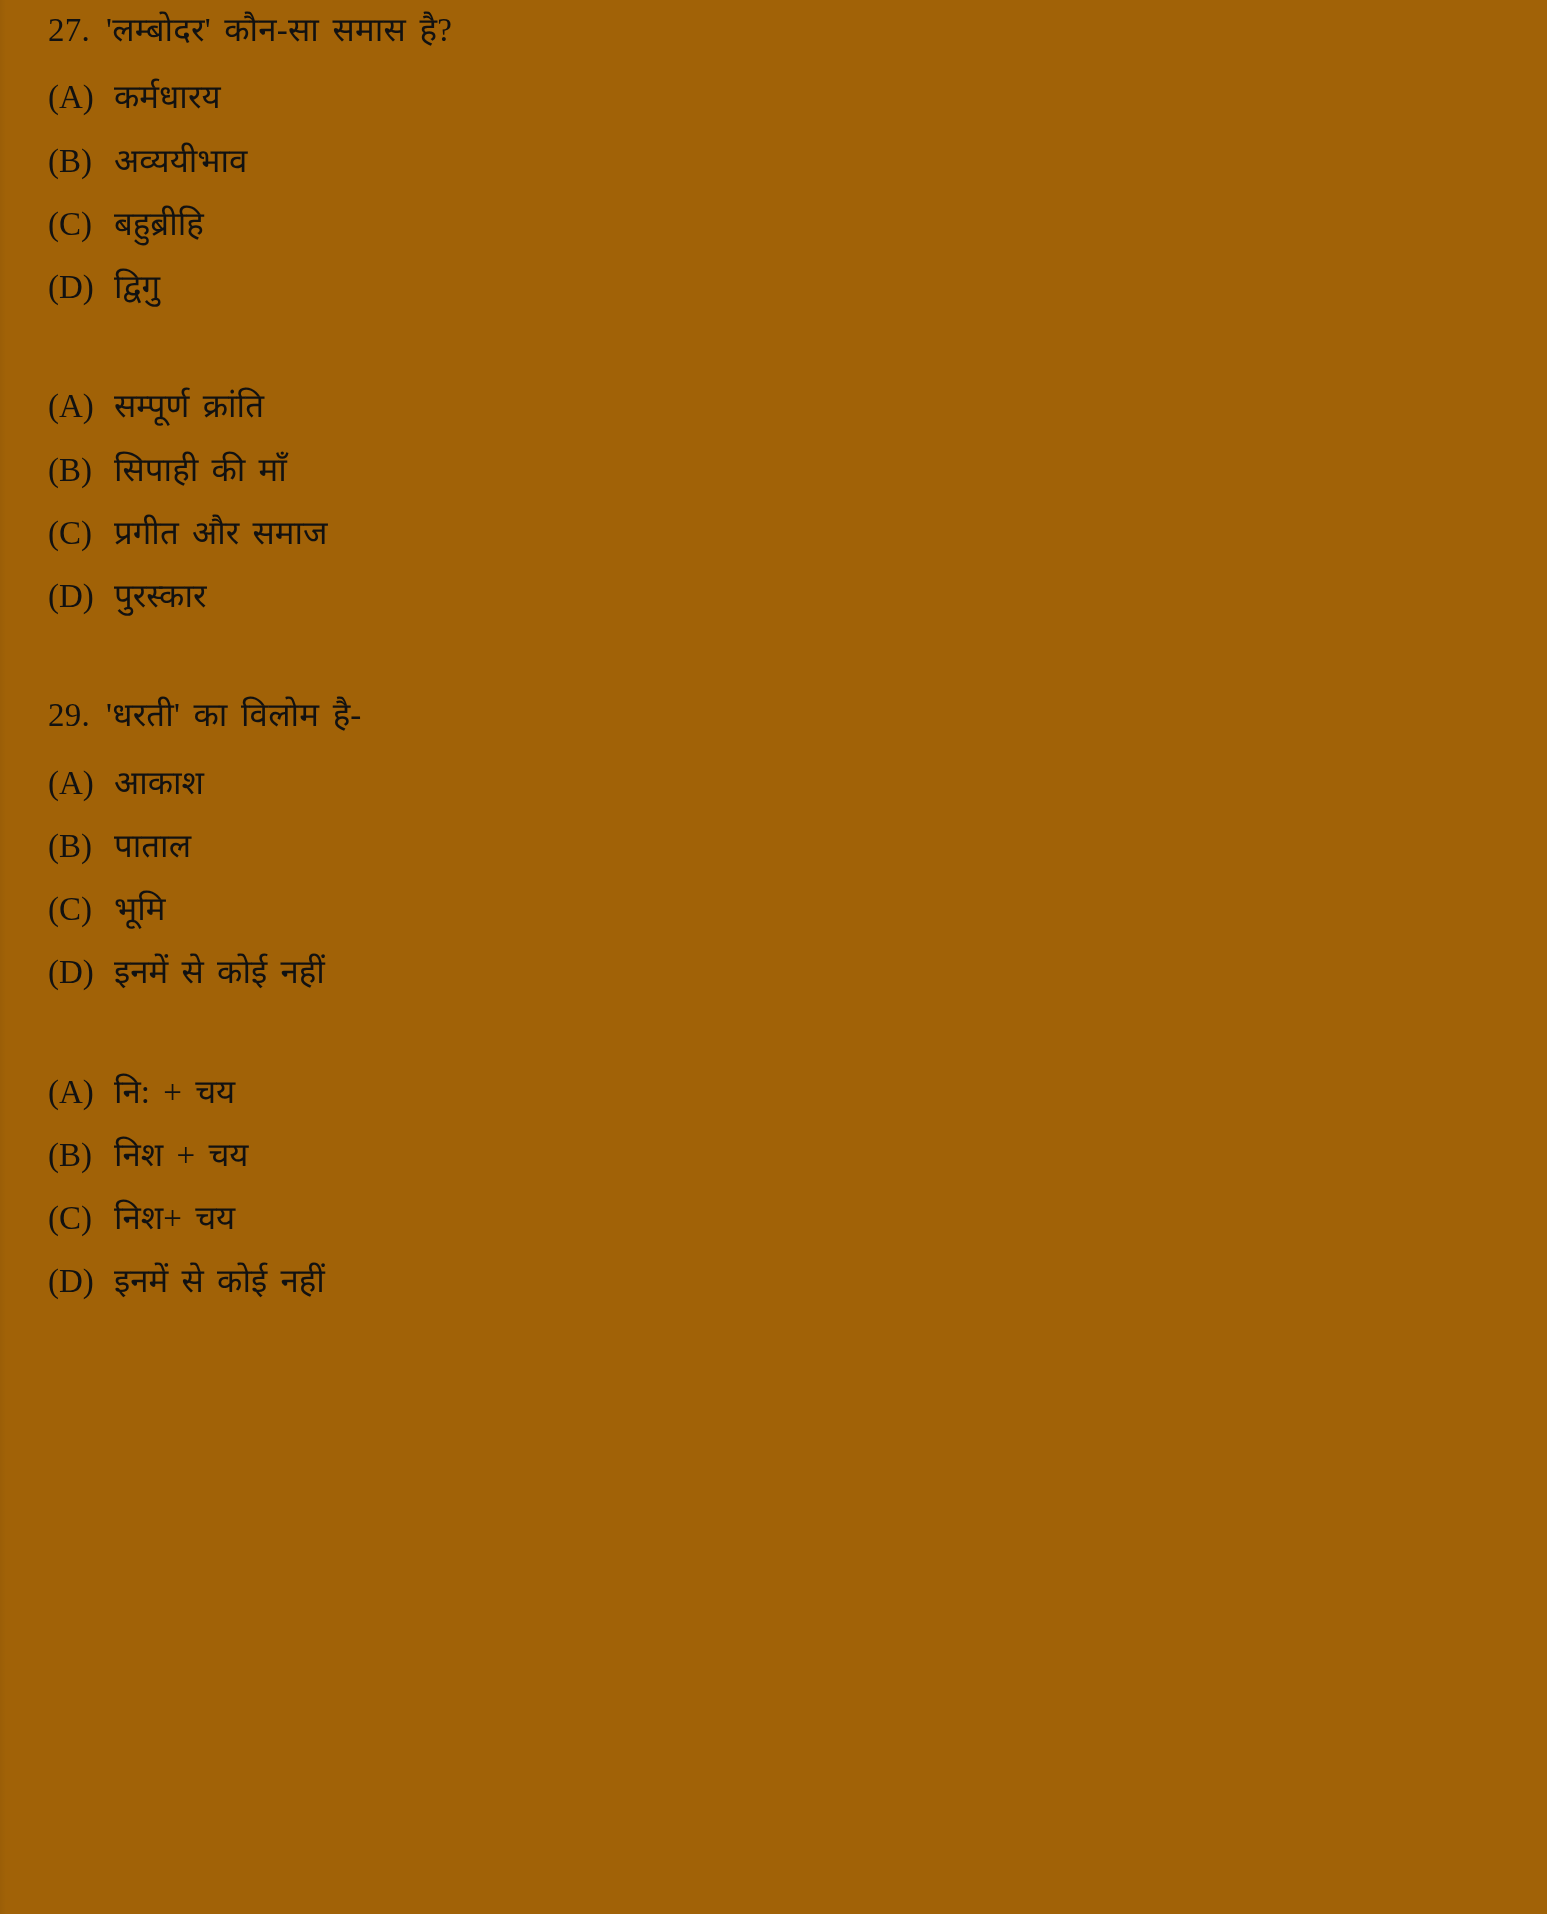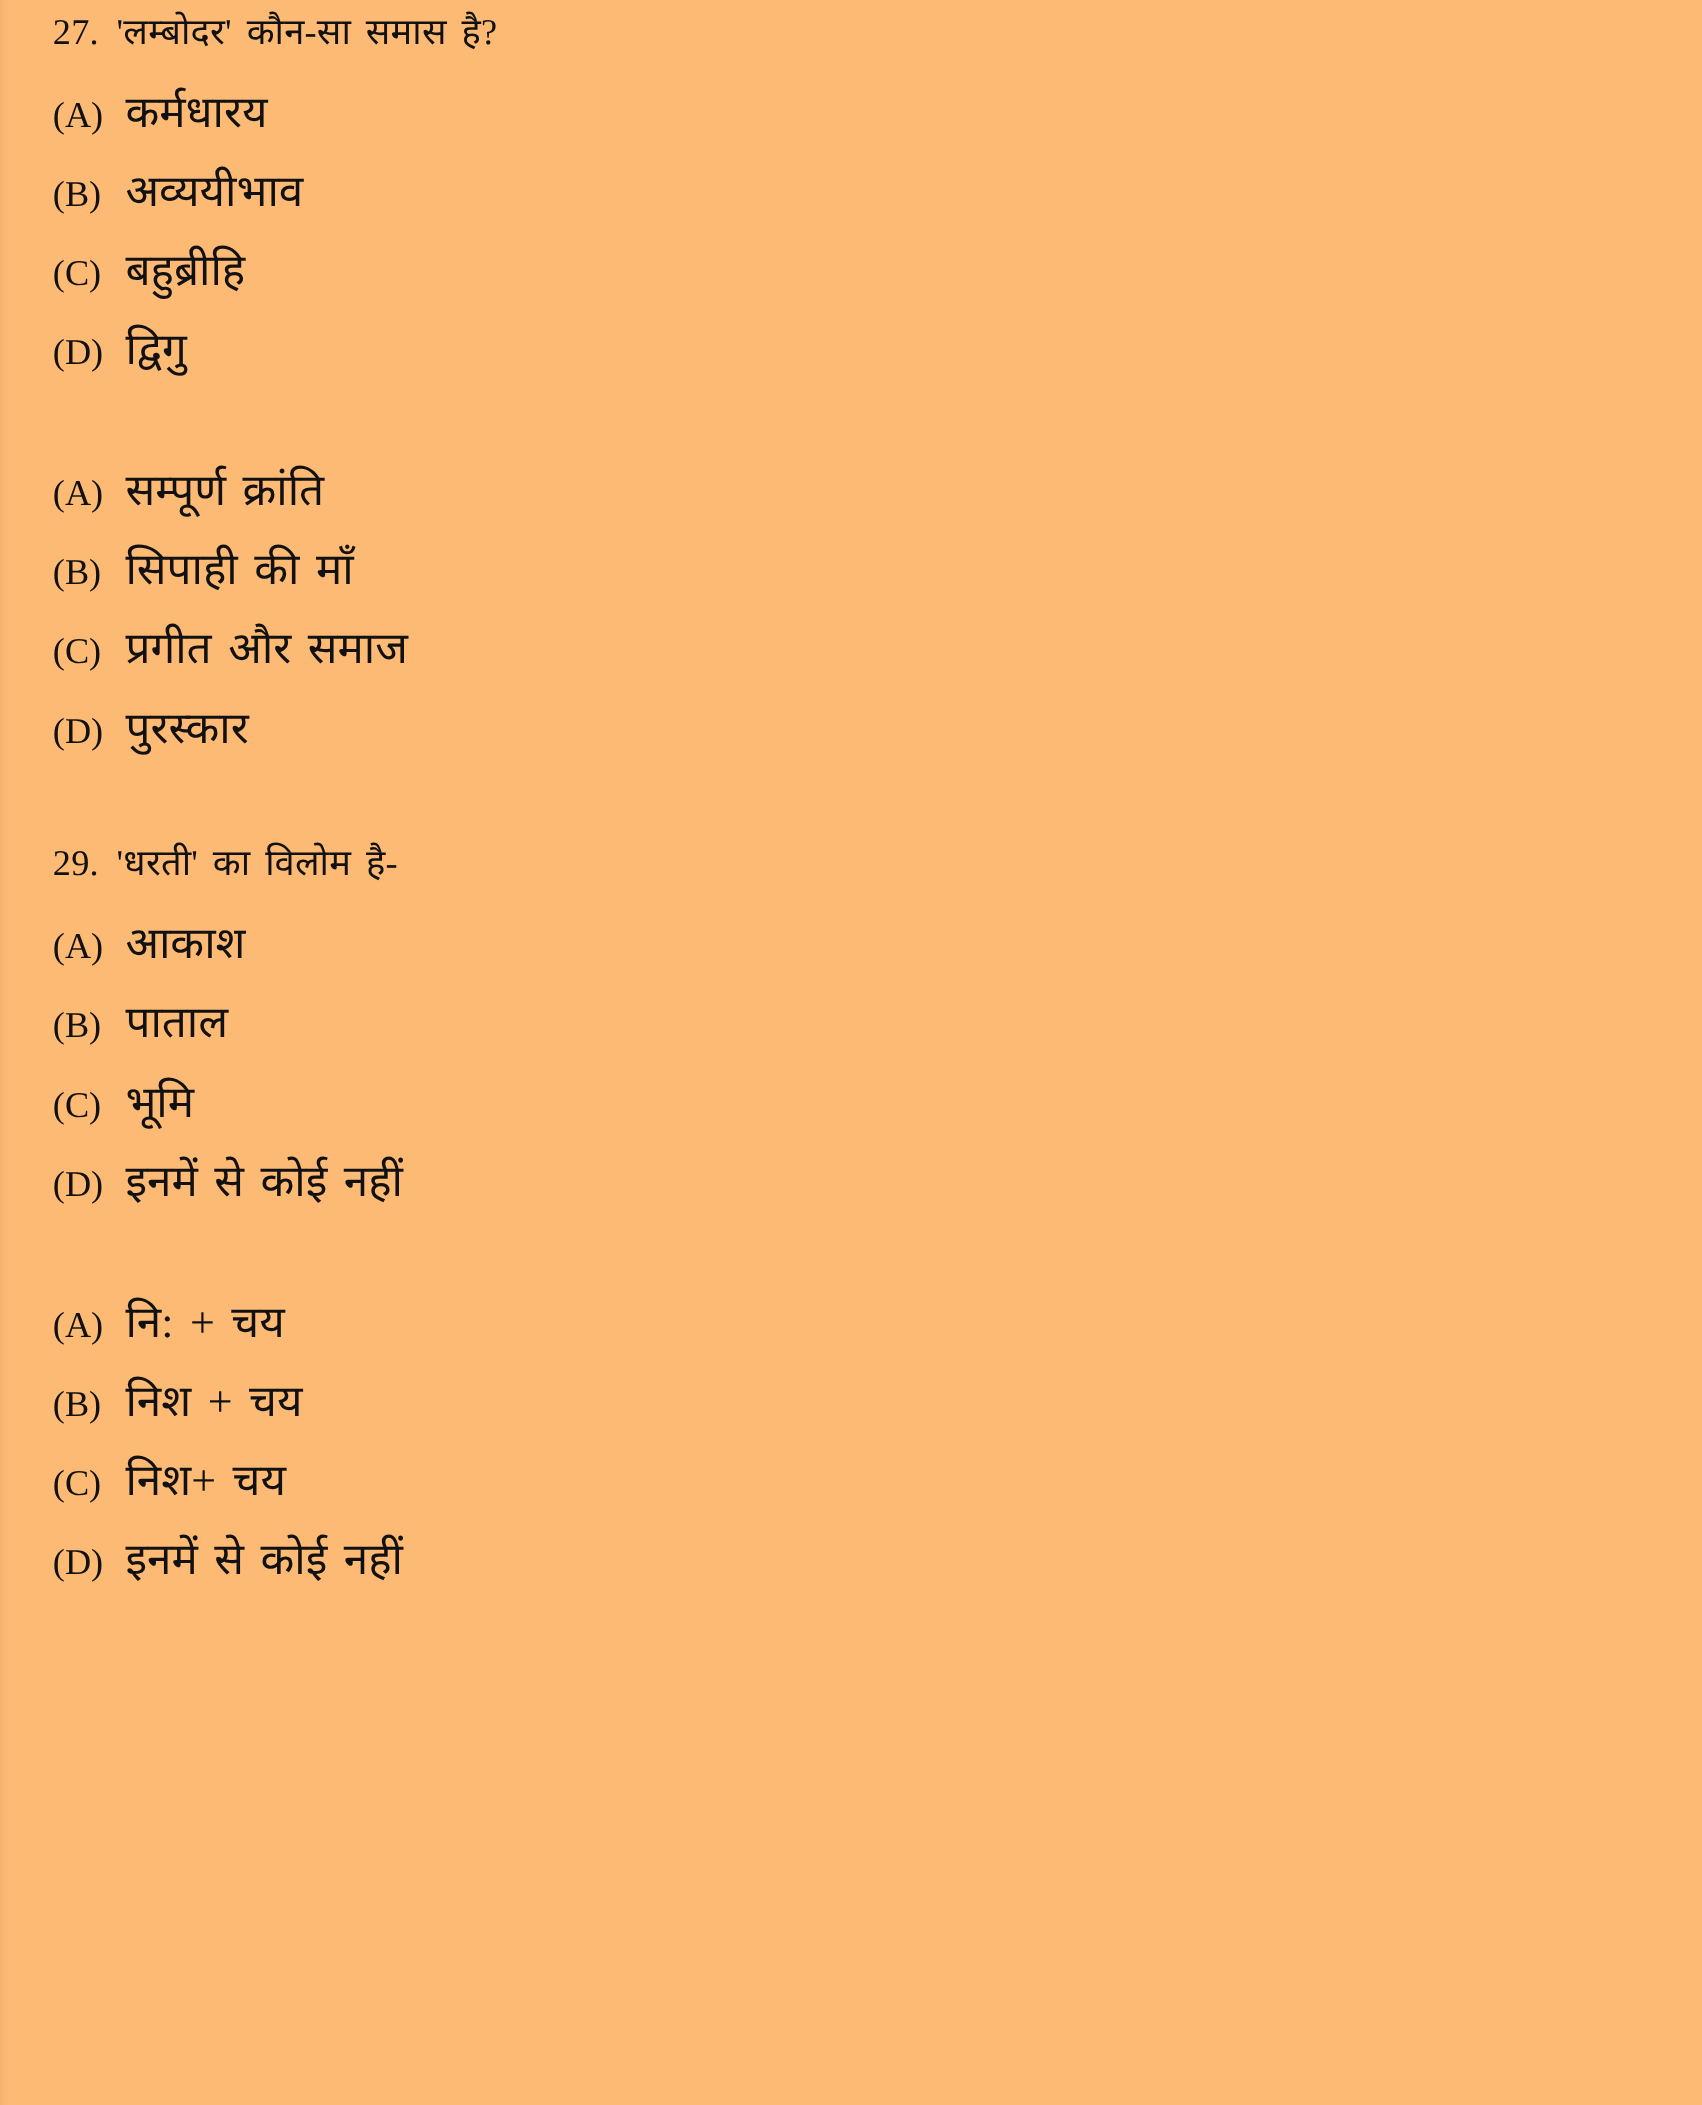--- a/index.html
+++ b/index.html
@@ -13,21 +13,21 @@
     font-family: "Liberation Serif", "DejaVu Serif", serif;
     color: #111111;
     -webkit-font-smoothing: antialiased;
   }
   .page {
     position: relative;
     width: 1547px;
     min-height: 1914px;
     box-sizing: border-box;
     padding: 10px 70px 40px 48px;
-    background: #fdba74;
+    background: #a16207;
   }
   .question-block {
     margin-bottom: 78px;
   }
   .question-block:last-child {
     margin-bottom: 0;
   }
   .q-line {
     display: flex;
     align-items: baseline;
@@ -57,21 +57,21 @@
   .option-row:last-child {
     margin-bottom: 0;
   }
   .opt-label {
     flex: 0 0 auto;
     width: 66px;
     font-size: 33px;
   }
   .opt-text {
     flex: 1 1 auto;
-    font-size: 40px;
+    font-size: 33px;
     word-spacing: 5px;
     font-family: Liberation Serif, serif;
   }
   
   .page::after {
     content: "";
     position: absolute;
     left: 0;
     top: 0;
     bottom: 0;

